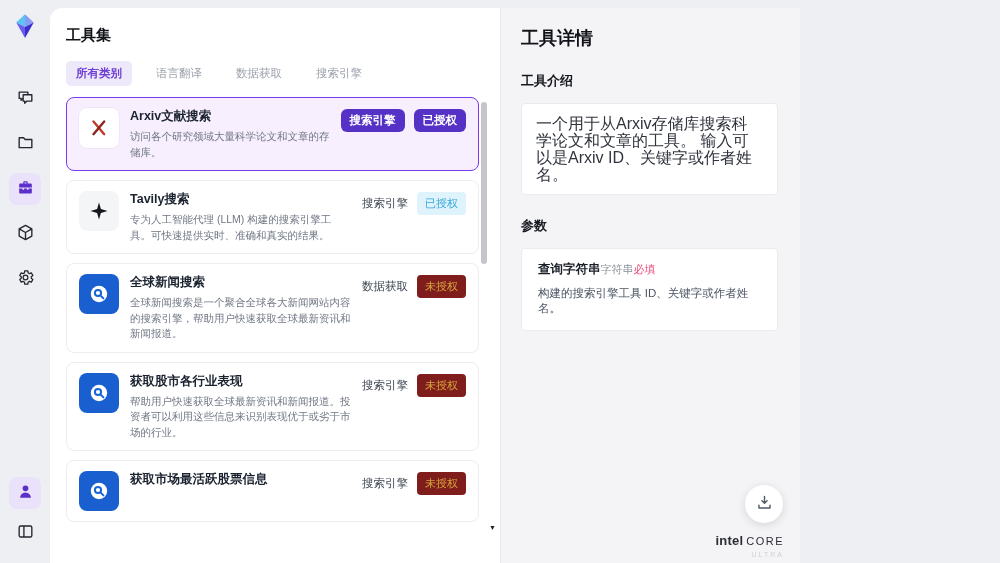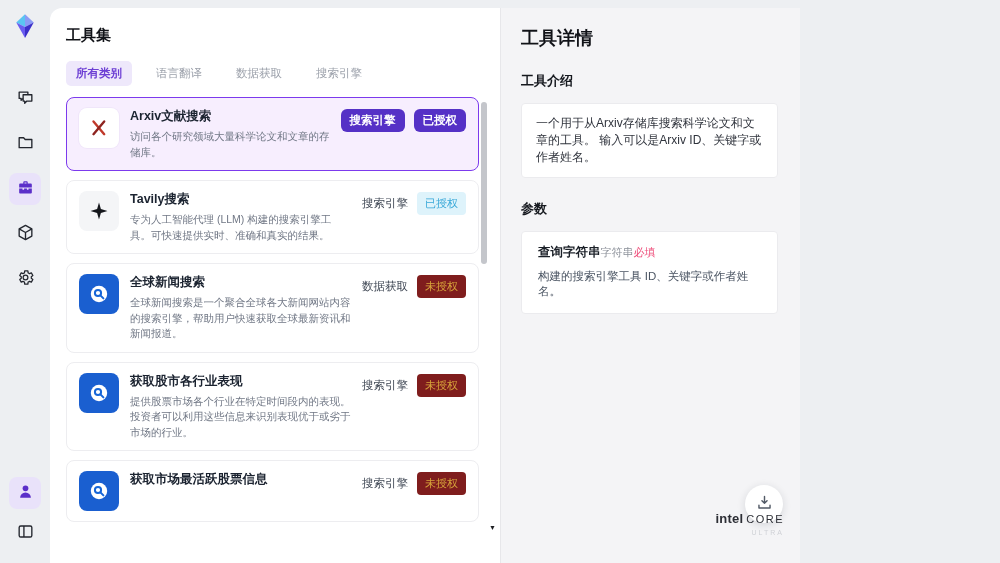--- a/index.html
+++ b/index.html
@@ -45,33 +45,33 @@
   .tool-card.selected .badge{background:#5531c6;color:#ffffff;border-radius:6px;padding:4px 9px;font-size:11.5px;font-weight:bold;}
   
   .scrollbar{position:absolute;top:80px;right:13px;width:6px;height:460px;}
   .scroll-thumb{position:absolute;top:14px;left:0;width:6px;height:162px;border-radius:3px;background:#c4c6cb;cursor:pointer;}
   .scroll-caret{position:absolute;right:4px;bottom:32px;font-size:7px;color:#1c1e22;cursor:pointer;line-height:7px;}
 
   
   .detail-pane{position:relative;flex:1;background:#f4f4f6;border-left:1px solid #e7e7ea;padding:18px 22px 0 20px;box-sizing:border-box;}
   .detail-title{font-size:18px;font-weight:bold;color:#111318;}
   .section-heading{font-size:13px;font-weight:bold;color:#15181e;margin-top:22px;}
-  .info-box{margin-top:13px;background:#ffffff;border:1px solid #ebebee;border-radius:4px;padding:11px 14px;font-size:12px;color:#30343d;line-height:17px;}
+  .info-box{margin-top:13px;background:#ffffff;border:1px solid #ebebee;border-radius:4px;padding:11px 14px;font-size:16px;color:#30343d;line-height:17px;}
   .param-box{margin-top:13px;background:#ffffff;border:1px solid #ebebee;border-radius:4px;padding:12px 16px 14px;}
   .param-head{display:flex;align-items:baseline;}
   .param-name{font-size:12.5px;font-weight:bold;color:#1b2028;}
   .param-type{font-size:11px;color:#8b9099;font-family:Liberation Serif, serif;}
   .param-required{font-size:11px;color:#ee4d7a;}
   .param-desc{margin-top:8px;font-size:11.5px;color:#4b5563;}
 
   
   .fab{position:absolute;right:17px;bottom:40px;width:38px;height:38px;border-radius:50%;background:#ffffff;
        box-shadow:0 2px 8px rgba(30,35,48,.14);display:flex;align-items:center;justify-content:center;cursor:pointer;}
   .fab svg{width:19px;height:19px;}
-  .brand{position:absolute;right:16px;bottom:24px;text-align:right;line-height:12px;}
+  .brand{position:absolute;right:16px;bottom:2px;text-align:right;line-height:12px;}
   .brand .b1{font-size:13px;font-weight:bold;color:#2c2e35;letter-spacing:.2px;}
   .brand .b2{font-size:11px;font-weight:normal;color:#2c2e35;letter-spacing:1.5px;margin-left:3px;}
   .brand .b3{display:block;font-size:7px;color:#cfd1d6;letter-spacing:2px;margin-top:2px;}
 </style>
 </head>
 <body>
 
 <div class="app">
 
   <div class="rail">
@@ -189,21 +189,21 @@
           <div class="tool-card">
     <div class="tool-icon bg-blue">
               <svg viewBox="0 0 24 24">
                 <circle cx="12" cy="12" r="8.2" fill="#ffffff"></circle>
                 <circle cx="11" cy="11" r="3.1" fill="none" stroke="#1766d8" stroke-width="2"></circle>
                 <path d="M13.4 13.4l3 3" stroke="#1766d8" stroke-width="2" stroke-linecap="round"></path>
               </svg>
             </div>
     <div class="tool-mid">
       <div class="tool-name">获取股市各行业表现</div>
-      <div class="tool-desc">提供股票市场各个行业在特定时间段内的表现。投资者可以利用这些信息来识别表现优于或劣于市场的行业。</div>
+      <div class="tool-desc">帮助用户快速获取全球最新资讯和新闻报道。投资者可以利用这些信息来识别表现优于或劣于市场的行业。</div>
     </div>
     <div class="tool-right">
       <span class="tool-cat">搜索引擎</span>
       <span class="badge unauth">未授权</span>
     </div>
   </div>
           <div class="tool-card">
     <div class="tool-icon bg-blue">
               <svg viewBox="0 0 24 24">
                 <circle cx="12" cy="12" r="8.2" fill="#ffffff"></circle>

